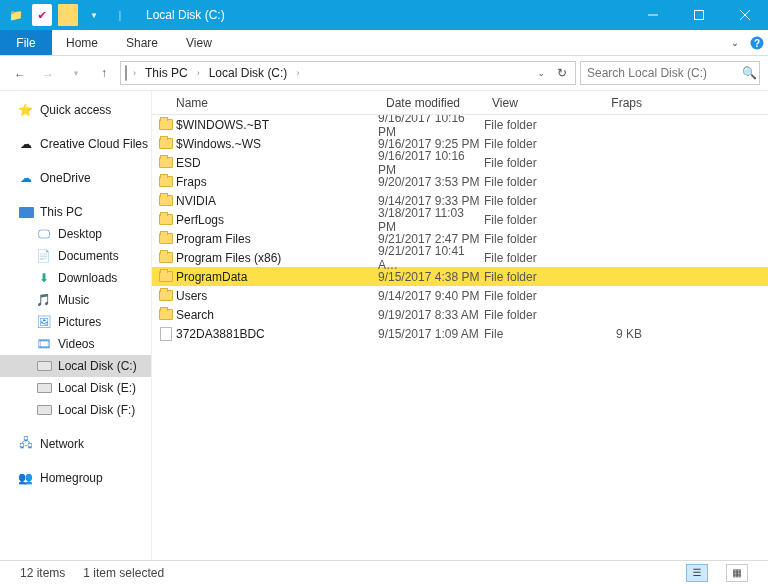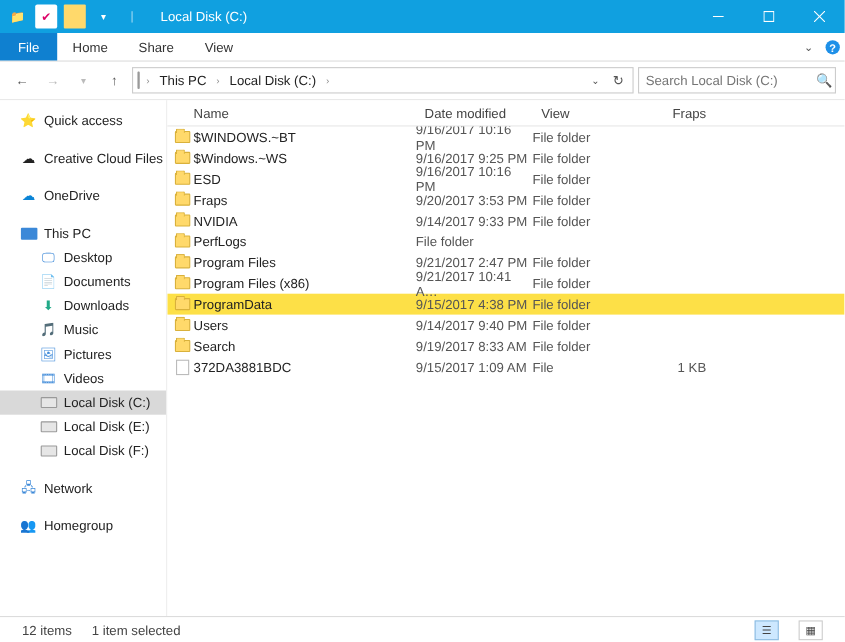--- a/index.html
+++ b/index.html
@@ -270,20 +270,21 @@
           <span class="cname">NVIDIA</span>
           <span class="cdate">9/14/2017 9:33 PM</span>
           <span class="ctype">File folder</span>
           <span class="csize"></span>
         </div>
         <div class="row">
           <span class="ricon">
             <span class="folder-glyph"></span>
           </span>
           <span class="cname">PerfLogs</span>
+          <span class="cdate">3/18/2017 11:03 PM</span>
           <span class="ctype">File folder</span>
           <span class="csize"></span>
         </div>
         <div class="row">
           <span class="ricon">
             <span class="folder-glyph"></span>
           </span>
           <span class="cname">Program Files</span>
           <span class="cdate">9/21/2017 2:47 PM</span>
           <span class="ctype">File folder</span>
@@ -325,21 +326,21 @@
           <span class="ctype">File folder</span>
           <span class="csize"></span>
         </div>
         <div class="row">
           <span class="ricon">
             <span class="file-glyph"></span>
           </span>
           <span class="cname">372DA3881BDC</span>
           <span class="cdate">9/15/2017 1:09 AM</span>
           <span class="ctype">File</span>
-          <span class="csize">1 KB</span>
+          <span class="csize">9 KB</span>
         </div>
       </div>
   </div>
 </div>
 
 <div class="status">
   <span>12 items</span>
   <span>1 item selected</span>
   <span class="flexf"></span>
   <span class="viewbtn active">☰</span>

